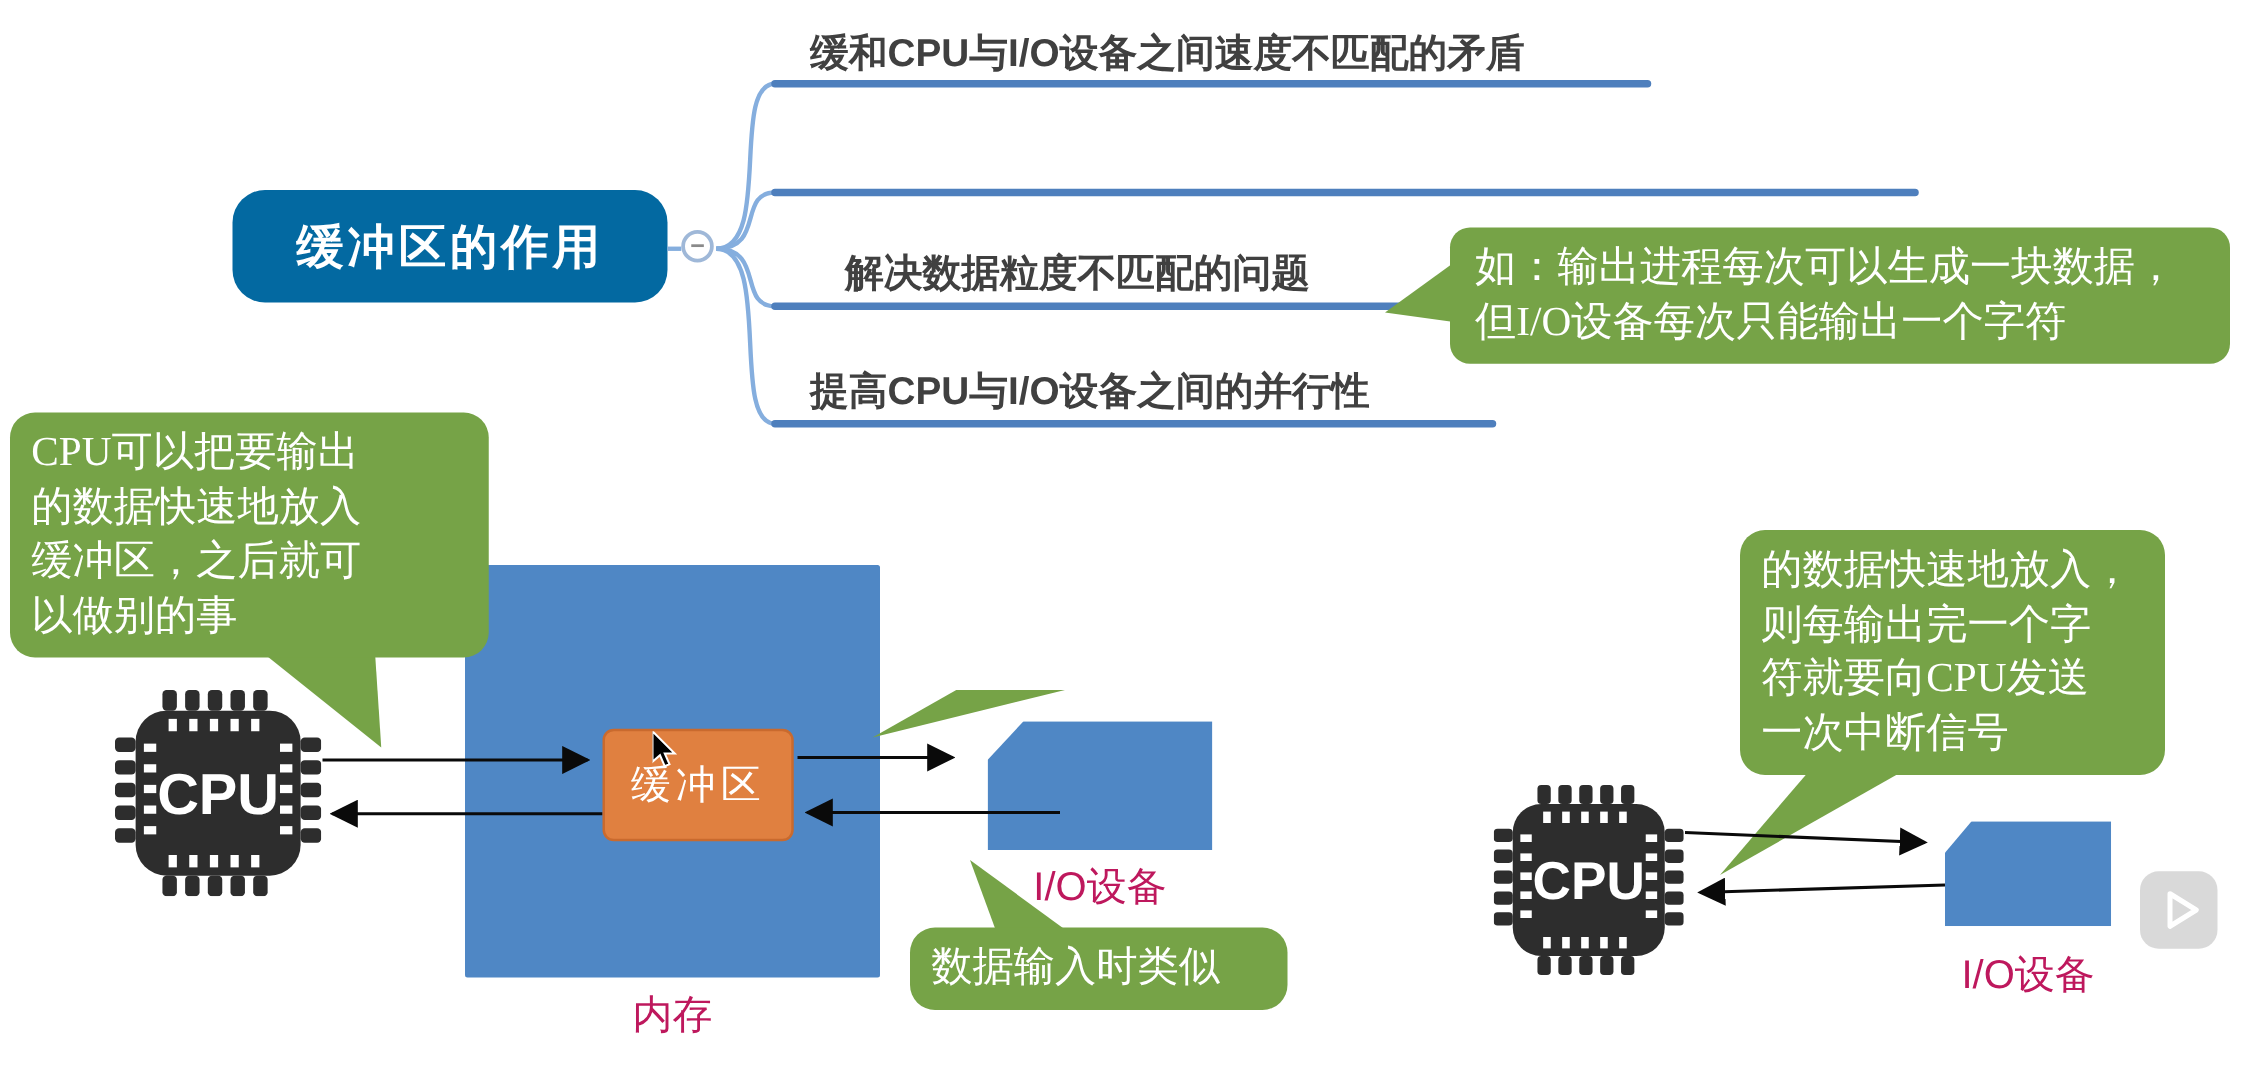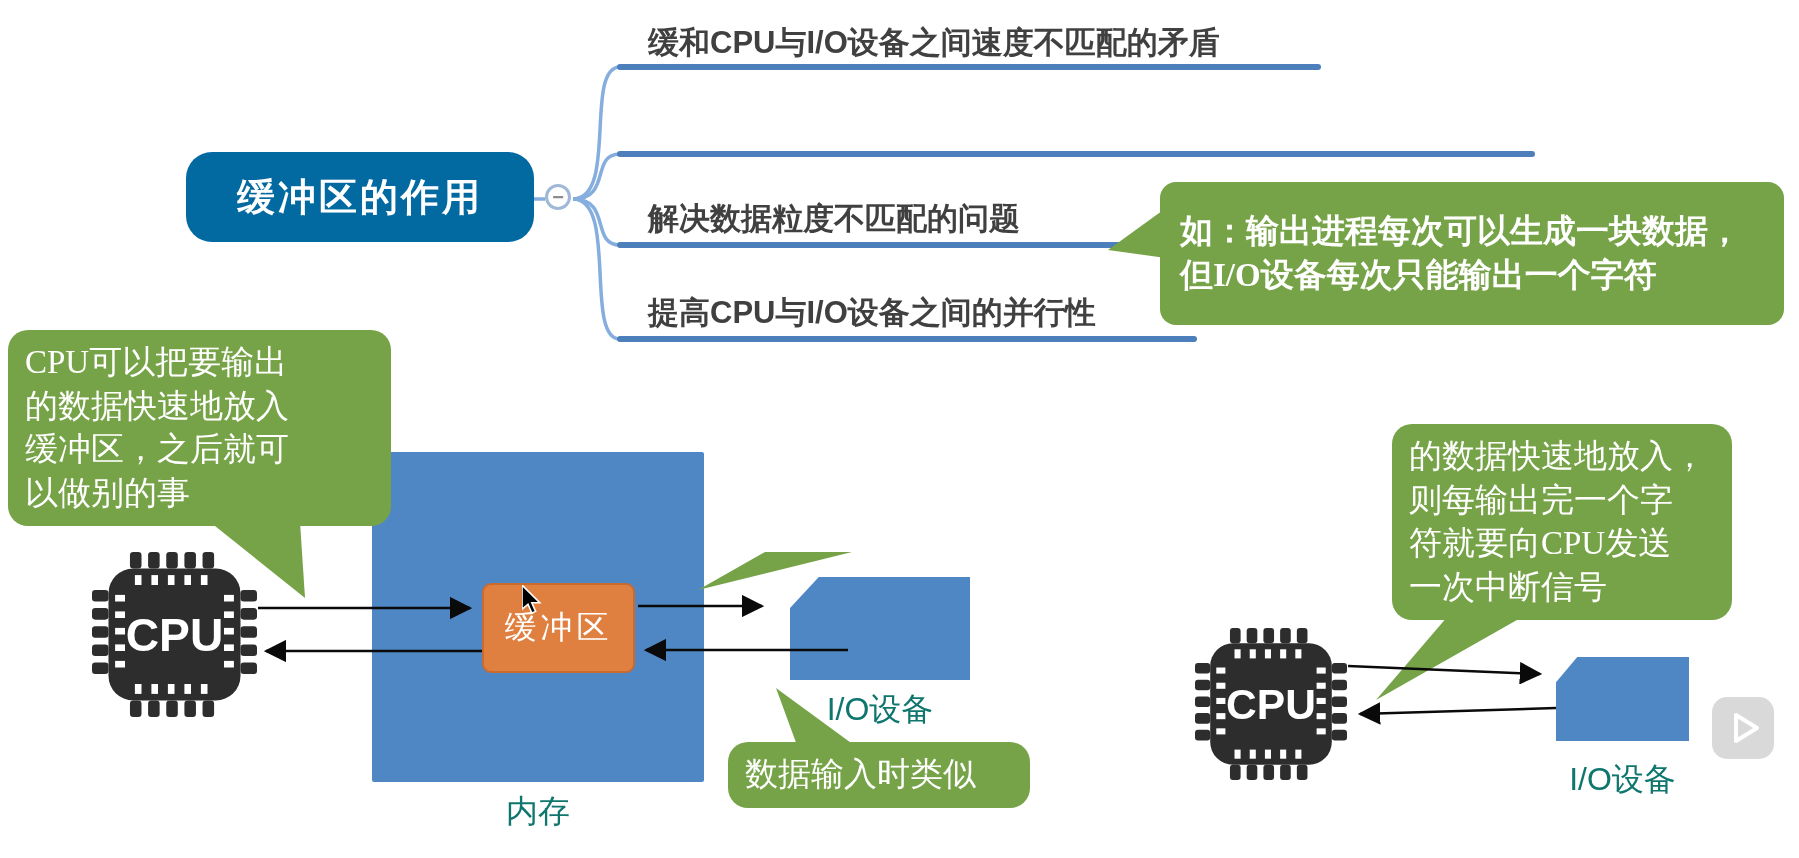--- a/index.html
+++ b/index.html
@@ -32,31 +32,31 @@
   
   .bubble {
     position:absolute; background:#76a347; color:#ffffff;
     border-radius:20px; padding:11px 17px; box-sizing:border-box;
     font-family:"Liberation Serif", serif;
     font-size:33px; line-height:1.32; white-space:pre-line;
   }
   .callout {
     position:absolute; left:1160px; top:182px; width:624px;
     background:#76a347; color:#ffffff; border-radius:16px;
-    padding:28px 20px; box-sizing:border-box;
+    padding:11px 20px; box-sizing:border-box;
     font-family:"Liberation Serif", serif;
-    font-size:33px; line-height:1.32; white-space:pre-line;font-weight:bold;
+    font-size:33px; line-height:1.32; white-space:pre-line;
   }
   
   .memory-rect {
     position:absolute; left:372px; top:452px; width:332px; height:330px;
     background:#4f87c5; border-radius:2px;
   }
   .shape-label {
-    position:absolute; color:#0f766e; font-size:32px; text-align:center;
+    position:absolute; color:#be185d; font-size:32px; text-align:center;
   }
   .buffer-box {
     position:absolute; left:482px; top:583px; width:153px; height:90px;
     background:#e08040; border:2px solid #c96a2e; border-radius:9px;
     box-sizing:border-box;
     display:flex; align-items:center; justify-content:center;
   }
   .buffer-box span { color:#fff; font-size:32px; letter-spacing:4px; }
   .io-shape {
     position:absolute; background:#4f87c5;
@@ -83,21 +83,21 @@
 
   <div class="root-node">
     <span>缓冲区的作用</span>
   </div>
 
   <div class="collapse-circle">
     <span>−</span>
   </div>
 
   <div class="branch-label" style="left:648px; top:22px">缓和CPU与I/O设备之间速度不匹配的矛盾</div>
-  <div class="branch-label" style="left:648px; top:198px">解决数据粒度不匹配的问题</div>
+  <div class="branch-label" style="left:676px; top:198px">解决数据粒度不匹配的问题</div>
   <div class="branch-label" style="left:648px; top:292px">提高CPU与I/O设备之间的并行性</div>
 
   <div class="memory-rect"></div>
   <div class="shape-label" style="left:372px; top:790px; width:332px">内存</div>
 
   <div class="io-shape left"></div>
   <div class="shape-label" style="left:790px; top:688px; width:180px">I/O设备</div>
 
   <div class="io-shape right"></div>
   <div class="shape-label" style="left:1540px; top:758px; width:165px">I/O设备</div>

